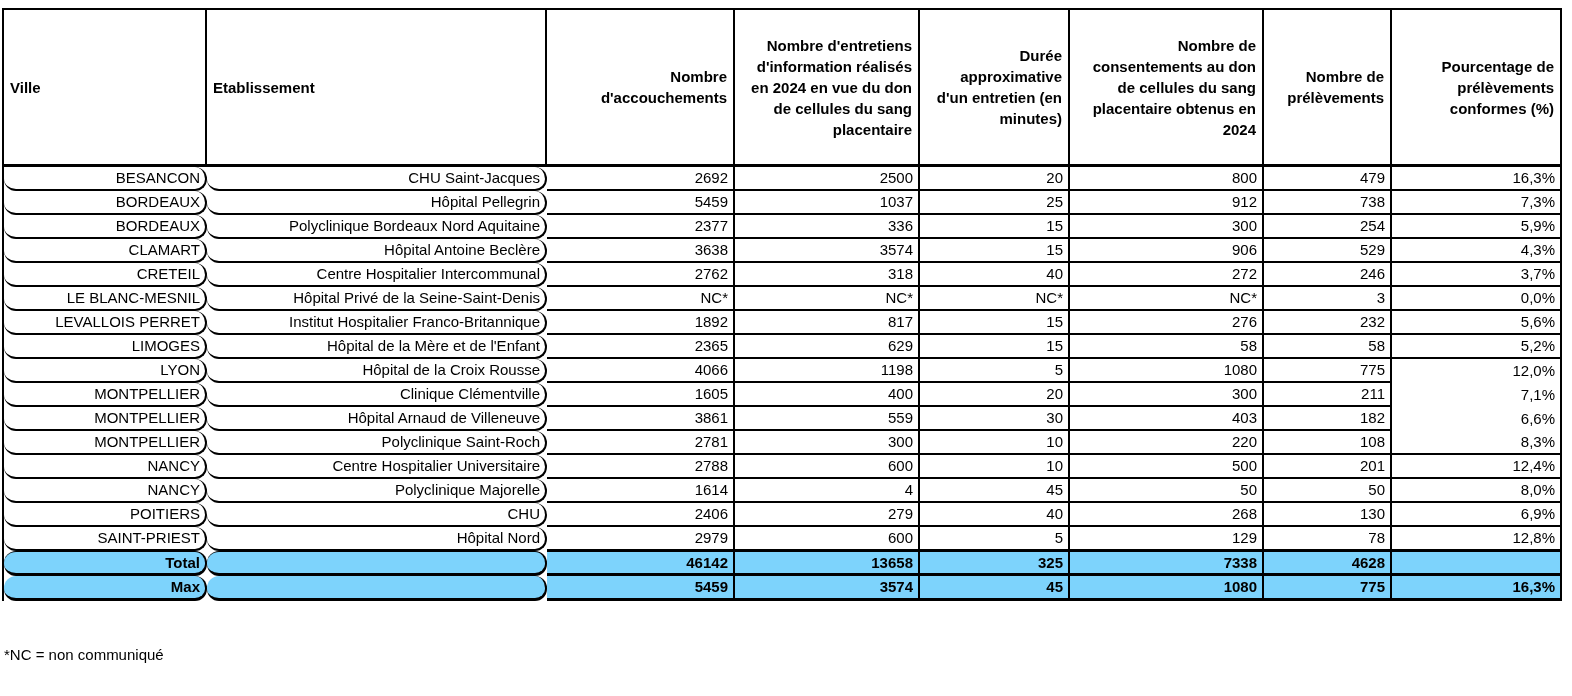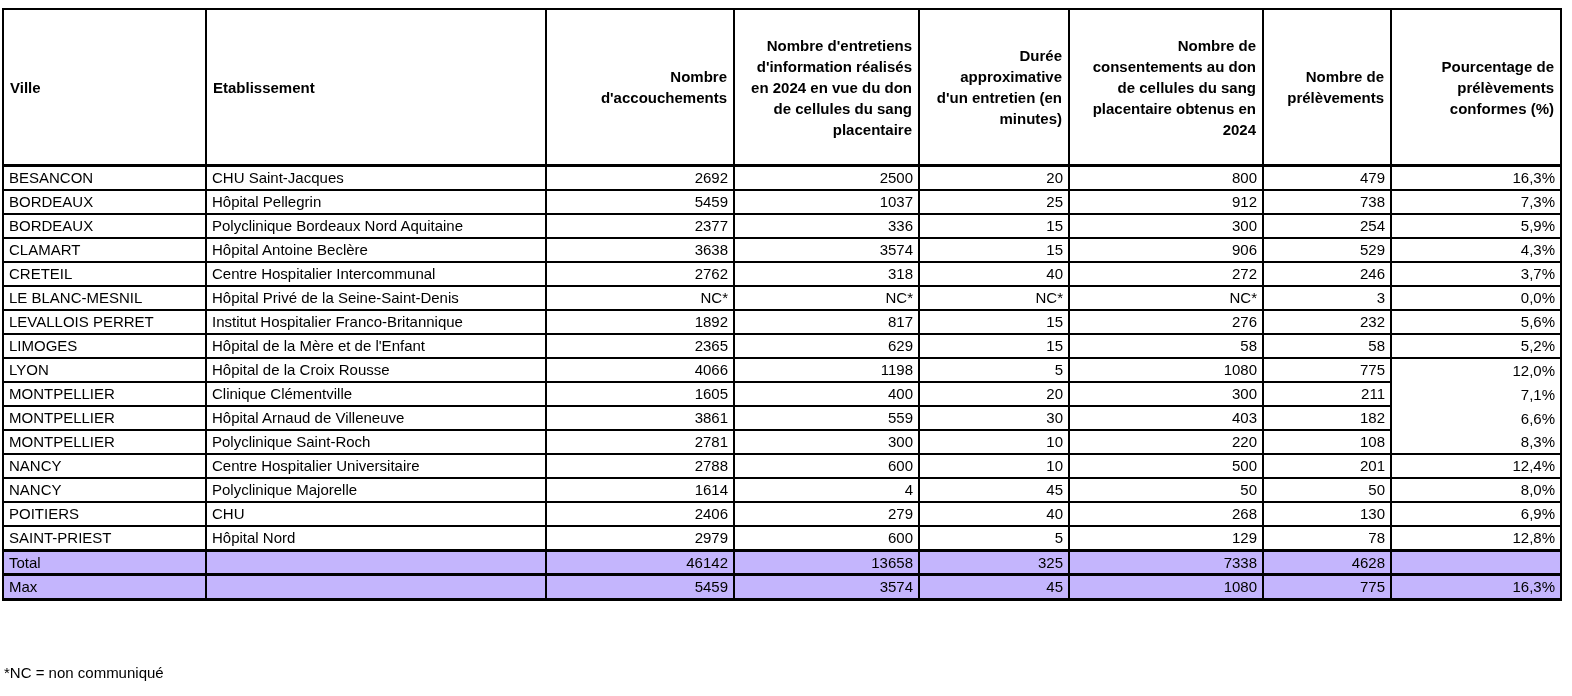--- a/index.html
+++ b/index.html
@@ -49,34 +49,34 @@
   .tbl thead th.al { text-align: left; }
   .tbl tbody td {
     height: 24px;
     font-size: 15px;
     line-height: 20px;
     vertical-align: middle;
     padding: 0 5px;
     white-space: nowrap;
     background: #ffffff;
   }
-  .tbl tbody td.txt { text-align: left; }
+  .tbl tbody td.txt { text-align: right; border-radius: 12px; }
   .tbl tbody td.num { text-align: right; }
   .tbl tbody td.nb  { border-bottom: none; }
   .tbl tbody tr.summary td {
-    background: #c4b5fd;
-    font-weight: normal;
+    background: #7dd3fc;
+    font-weight: bold;
     border-bottom-width: 3px;
     height: 25px;
   }
   .tbl tbody tr.summary-first td { border-top: 1px solid #000; }
   .footnote {
     position: absolute;
     left: 4px;
-    top: 664px;
+    top: 646px;
     font-size: 15px;
     font-weight: normal;
   }
 </style>
 </head>
 <body>
 
 <div class="page">
   <table class="tbl">
     <colgroup>

